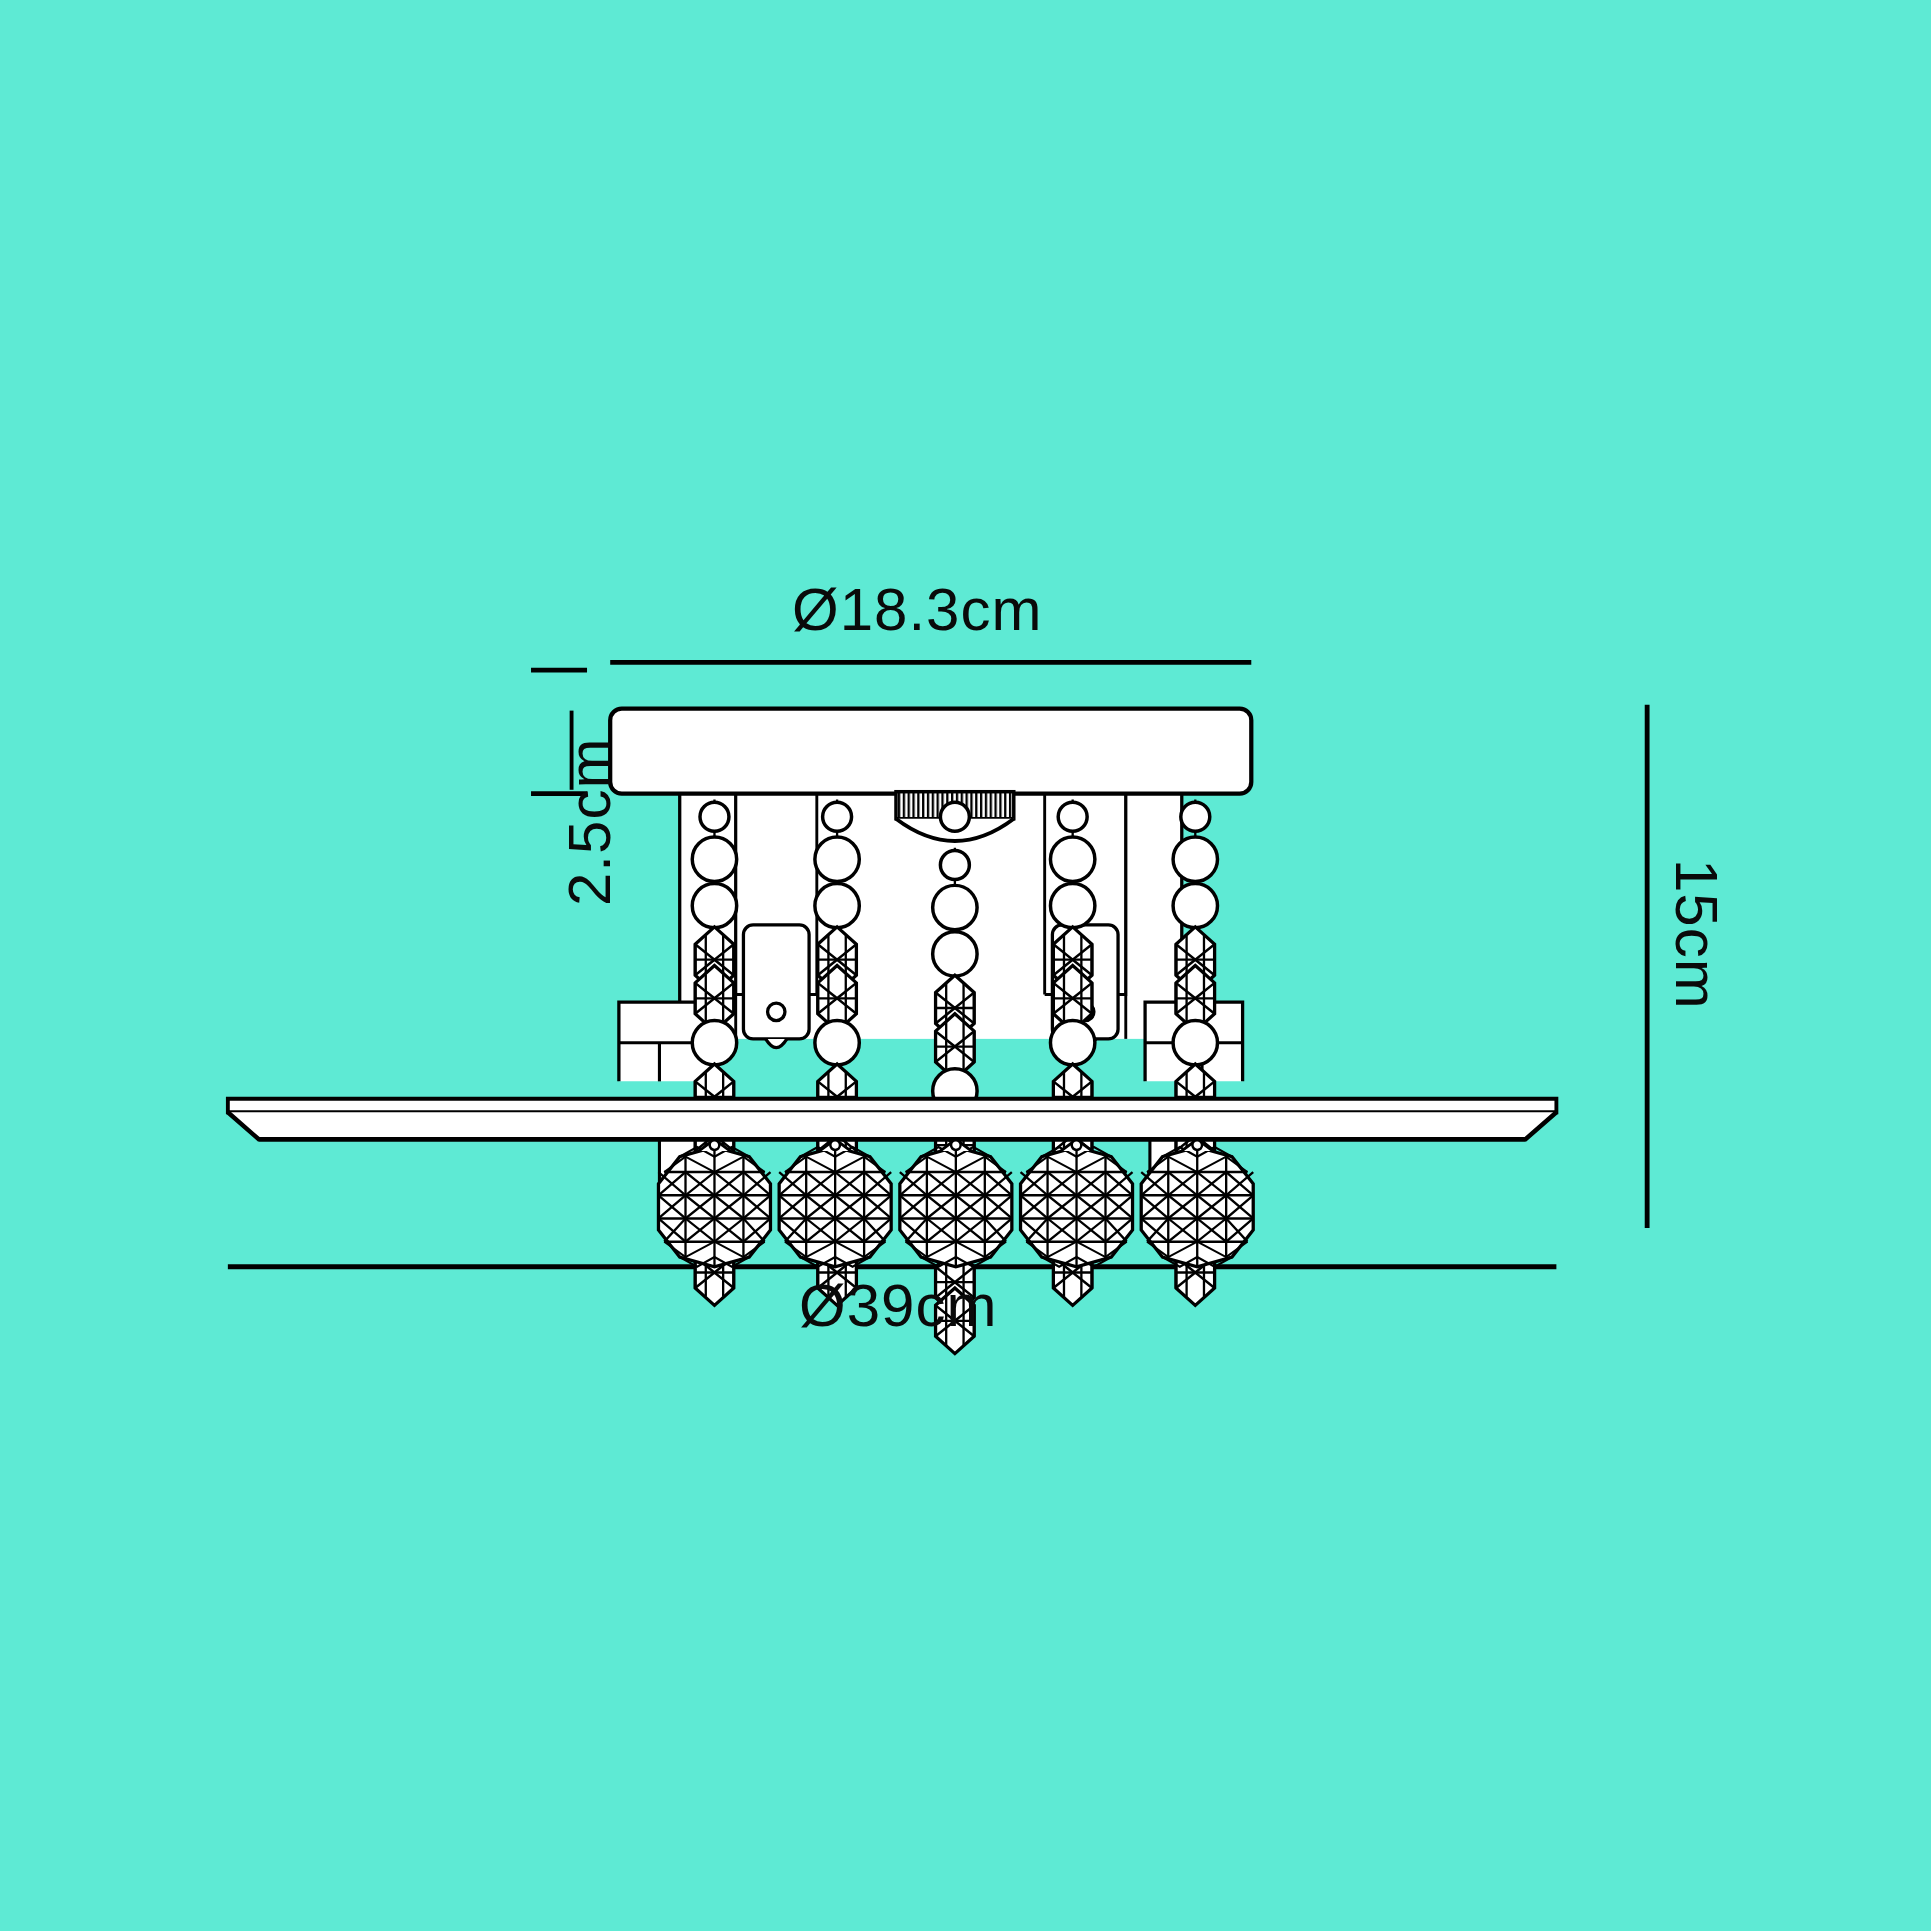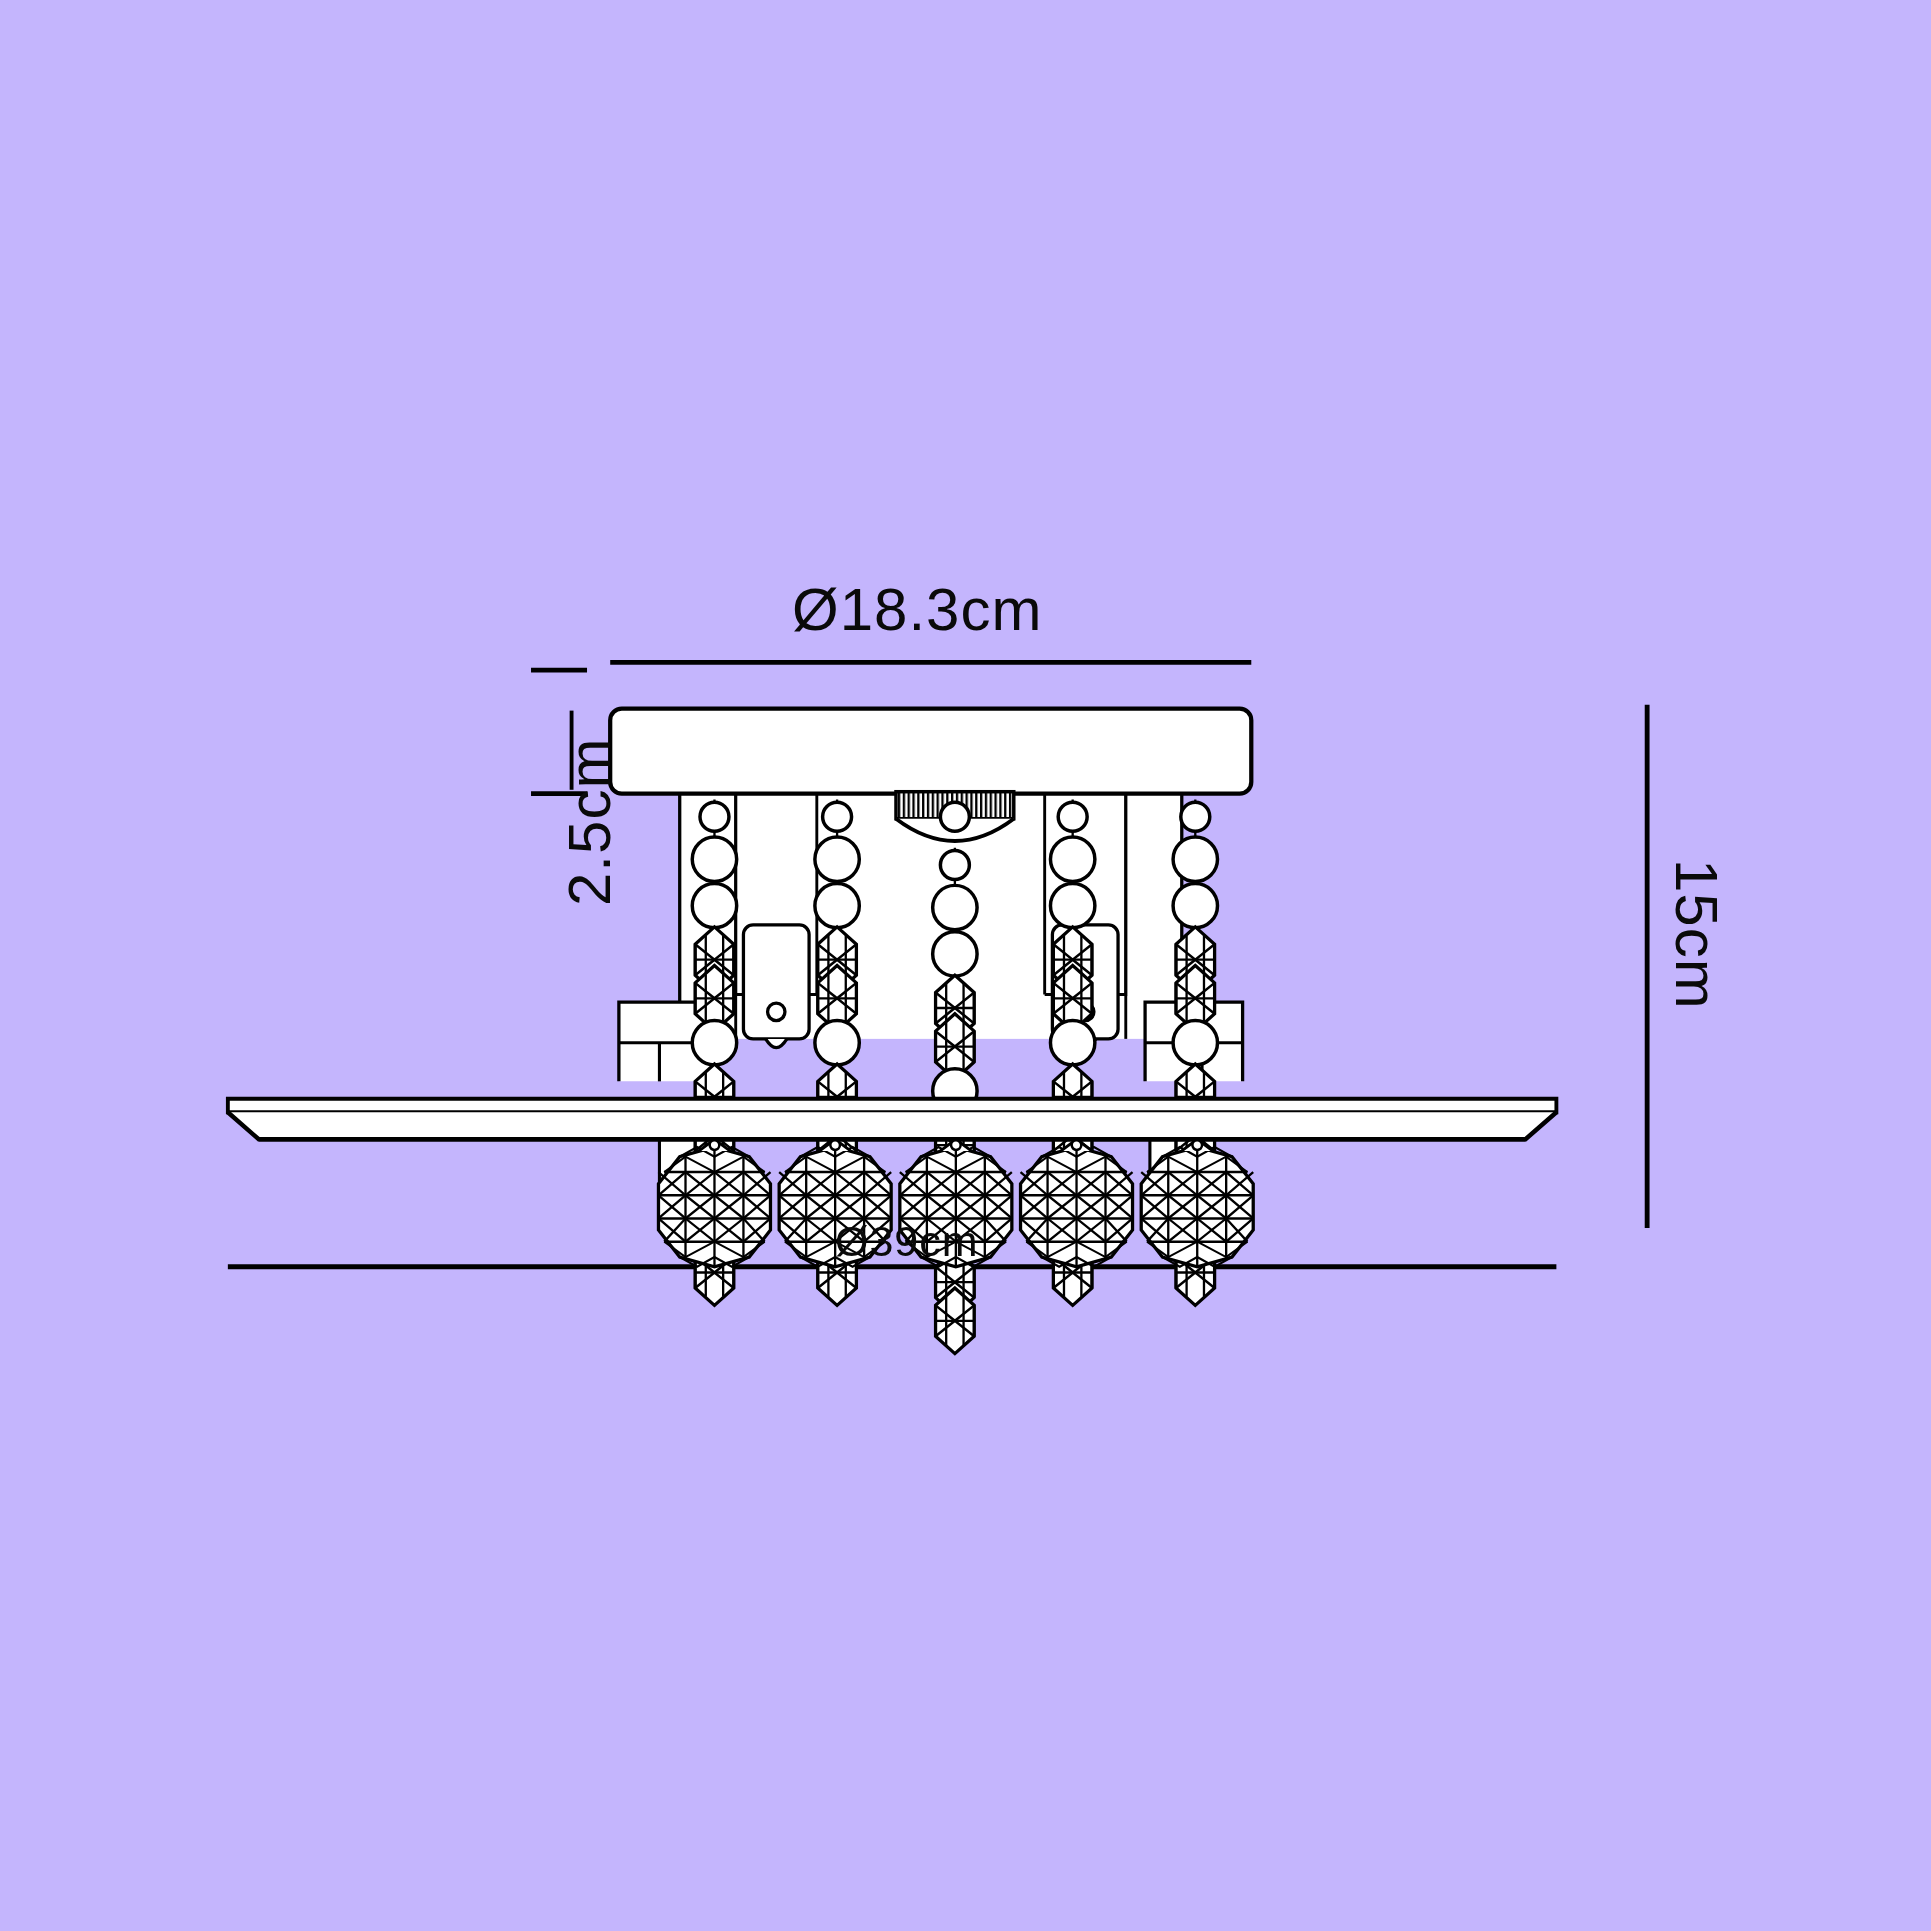--- a/index.html
+++ b/index.html
@@ -1,23 +1,23 @@
 <!DOCTYPE html>
 <html><head>
 <meta charset="utf-8">
 <style>
   html,body{margin:0;padding:0;background:#ffffff;}
   body{width:1931px;height:1931px;overflow:hidden;
        font-family:"Liberation Sans","DejaVu Sans",sans-serif;}
-  #stage{position:relative;width:1931px;height:1931px;background:#c4b5fd;}
+  #stage{position:relative;width:1931px;height:1931px;background:#5eead4;}
   svg#dwg{position:absolute;left:0;top:0;width:1931px;height:1931px;display:block;}
   .lbl{position:absolute;color:#0a0a0a;font-weight:400;white-space:nowrap;
        font-family:"Liberation Sans","DejaVu Sans",sans-serif;letter-spacing:1px;}
   #lbl-top{left:792px;top:575px;font-size:60px;}
-  #lbl-bottom{left:799px;top:1217px;font-size:43px;margin-left:36px;}
+  #lbl-bottom{left:799px;top:1271px;font-size:60px;}
   #lbl-left{left:0;top:0;font-size:60px;transform-origin:0 0;
             transform:translate(555px,906px) rotate(-90deg);}
   #lbl-right{left:0;top:0;font-size:60px;transform-origin:0 0;
              transform:translate(1731px,859px) rotate(90deg);}
 </style>
 </head>
 <body>
 
 <div id="stage">
 

